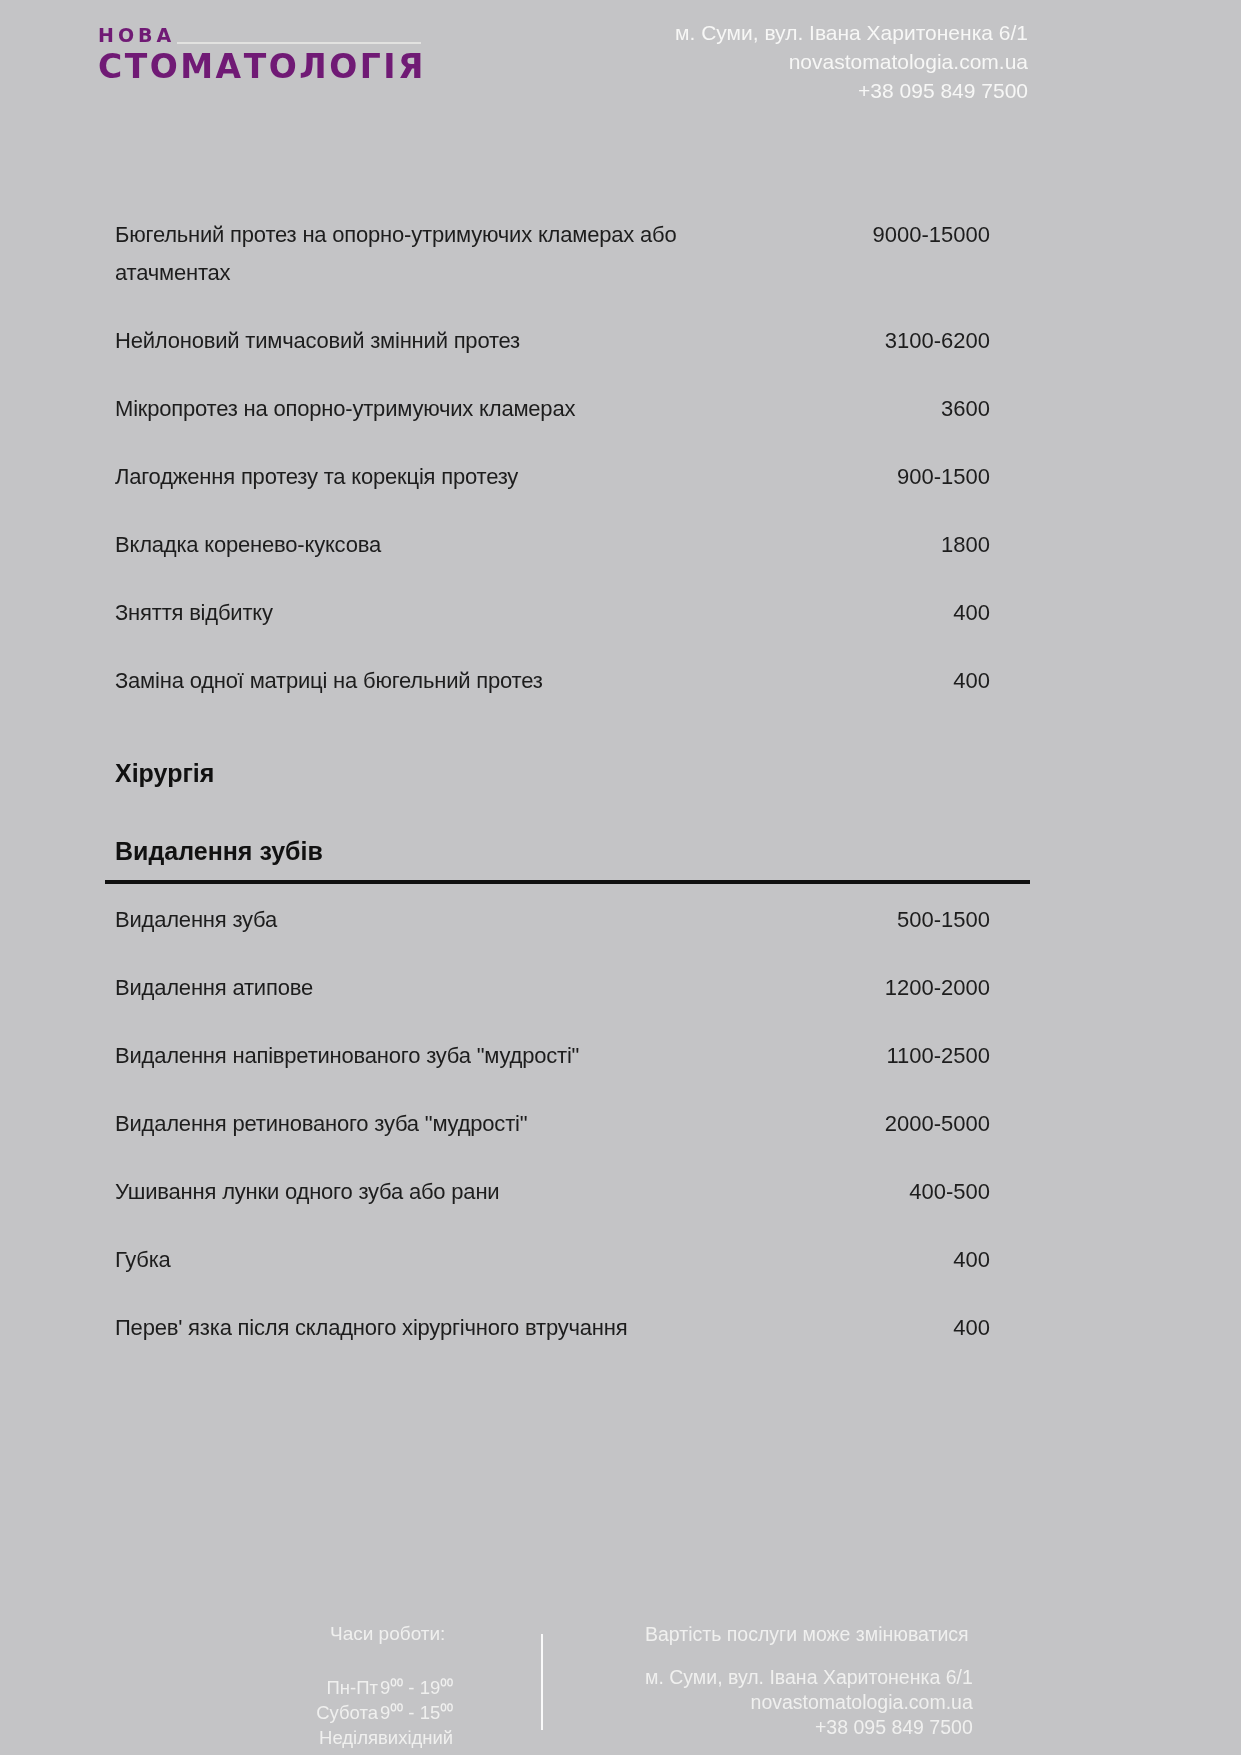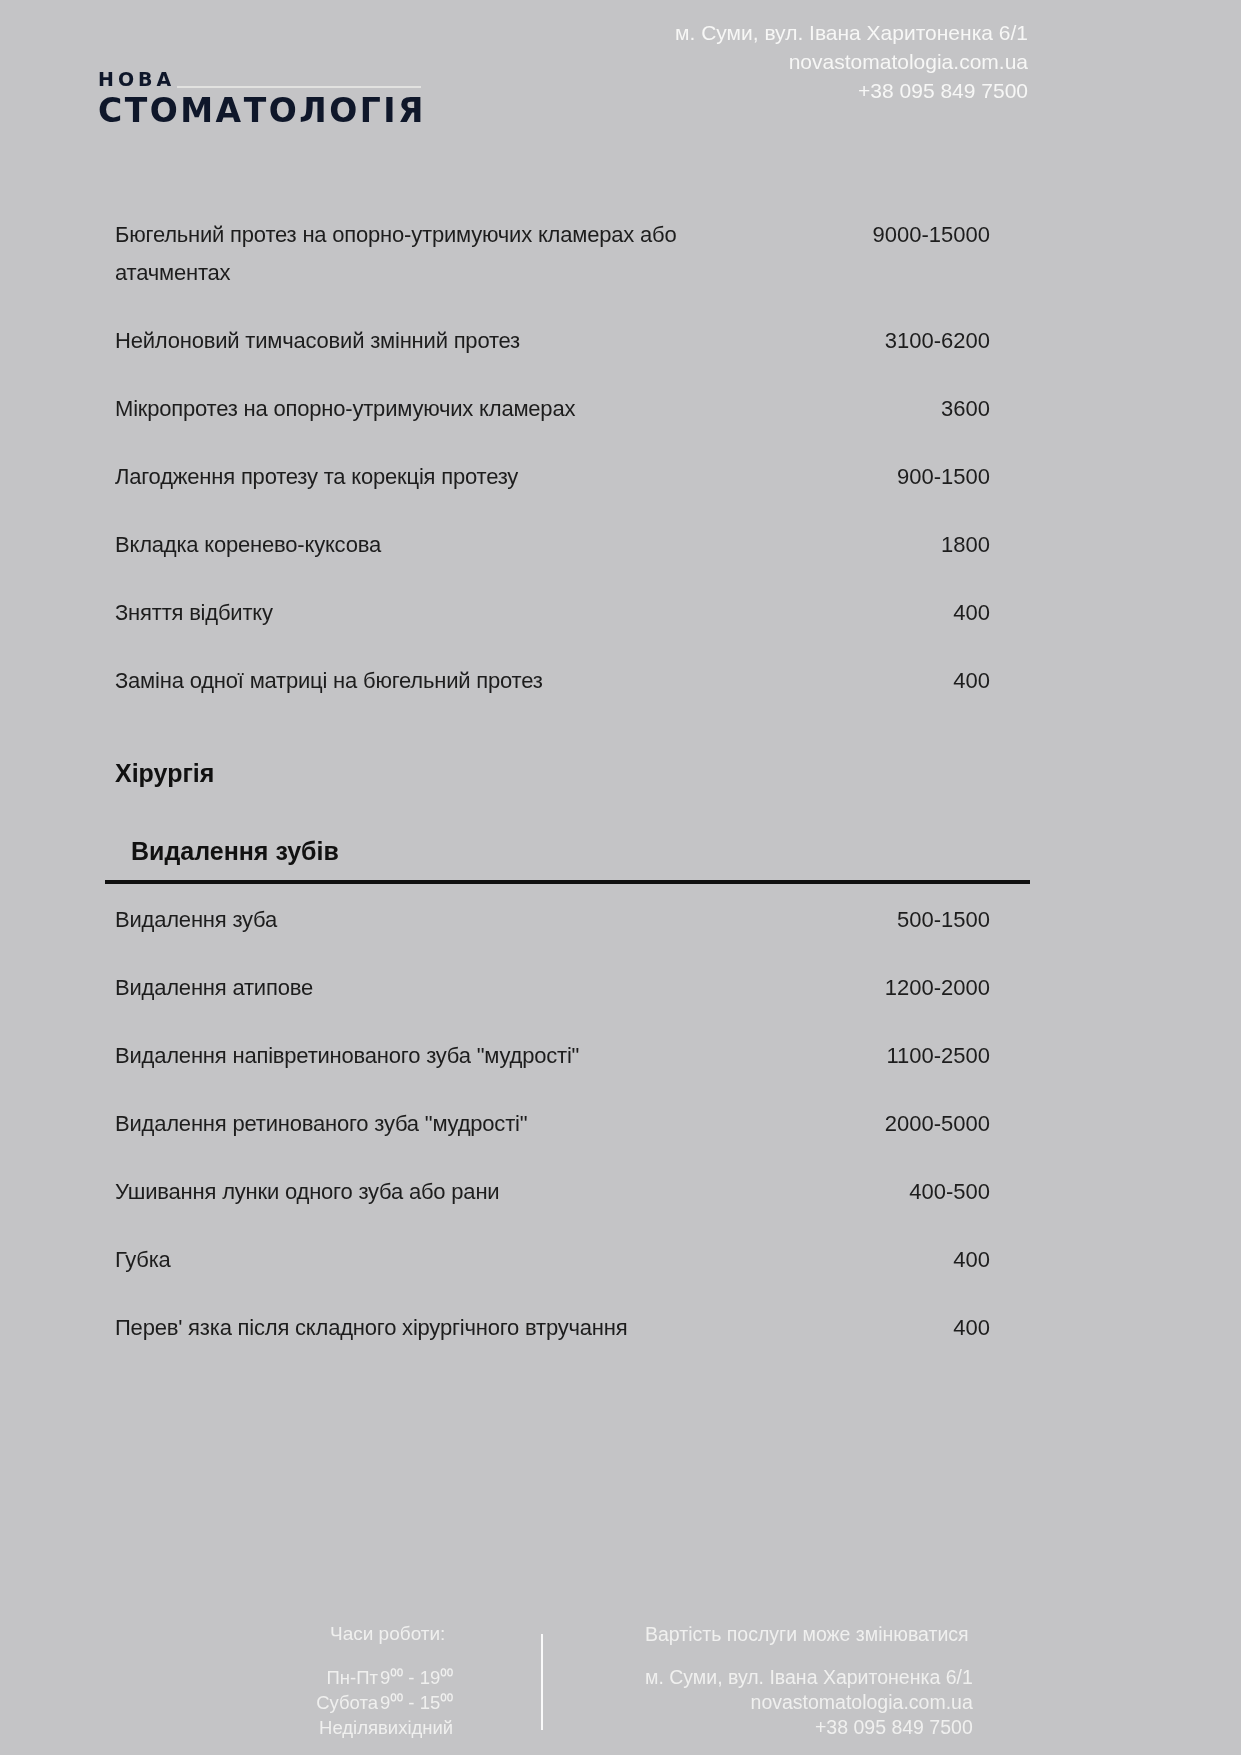--- a/index.html
+++ b/index.html
@@ -6,21 +6,21 @@
   .page {
     position:relative;
     width:1241px; height:1755px;
     background:#c4c4c6;
     overflow:hidden;
     font-family:"Liberation Sans", sans-serif;
     margin:0 auto;
   }
 
   
-  .logo { position:absolute; left:98px; top:26px; color:#0f172a;margin-top:44px; }
+  .logo { position:absolute; left:98px; top:26px; color:#701a75; }
   .logo-top { display:flex; align-items:flex-end; }
   .logo-nova {
     font-family:"DejaVu Sans", sans-serif;
     font-size:19px; font-weight:bold; letter-spacing:4px; line-height:1;
   }
   .logo-rule { width:244px; height:2px; background:#e2e2e0; margin-left:2px; margin-bottom:1px; }
   .logo-main {
     font-family:"DejaVu Sans", sans-serif;
     font-size:33px; font-weight:bold; letter-spacing:2.5px; line-height:1.1; margin-top:4px;
   }
@@ -32,27 +32,27 @@
   
   .main {
     position:absolute; left:115px; top:216px; width:875px;
     color:#1d1d1d;
   }
   .row { display:flex; justify-content:space-between; align-items:flex-start; margin-bottom:30px; }
   .row .label { width:645px; font-size:22px; line-height:38px; letter-spacing:-0.2px; }
   .row .price { font-size:22px; line-height:38px; text-align:right; white-space:nowrap; }
 
   .section-title  { margin:56px 0 0 0; font-size:25px; line-height:34px; font-weight:bold; color:#111; }
-  .subsection-title { margin:44px 0 0 16px; font-size:25px; line-height:34px; font-weight:bold; color:#111; }
+  .subsection-title { margin:44px 0 0 0; font-size:25px; line-height:34px; font-weight:bold; color:#111; }
   .rule { margin:12px 0 17px -10px; width:925px; height:4px; background:#101010; }
 
   
   .footer { position:absolute; left:0; top:1612px; width:1241px; height:143px; color:#f0f0ef;text-align:right; }
   .hours-title { position:absolute; left:330px; top:11px; font-size:19px; }
-  .hours { position:absolute; left:278px; top:53px; font-size:18.5px; line-height:25px; }
+  .hours { position:absolute; left:278px; top:63px; font-size:18.5px; line-height:25px; }
   .hour-row { display:grid; grid-template-columns:100px auto; }
   .footer-divider { position:absolute; left:541px; top:22px; width:2px; height:96px; background:#fafafa; }
   .footer-note { position:absolute; left:645px; top:11px; font-size:19.5px; }
   .footer-address { position:absolute; left:645px; top:53px; font-size:19.5px; line-height:25px; }
 </style>
 </head>
 <body>
 
 <div class="page">
 

